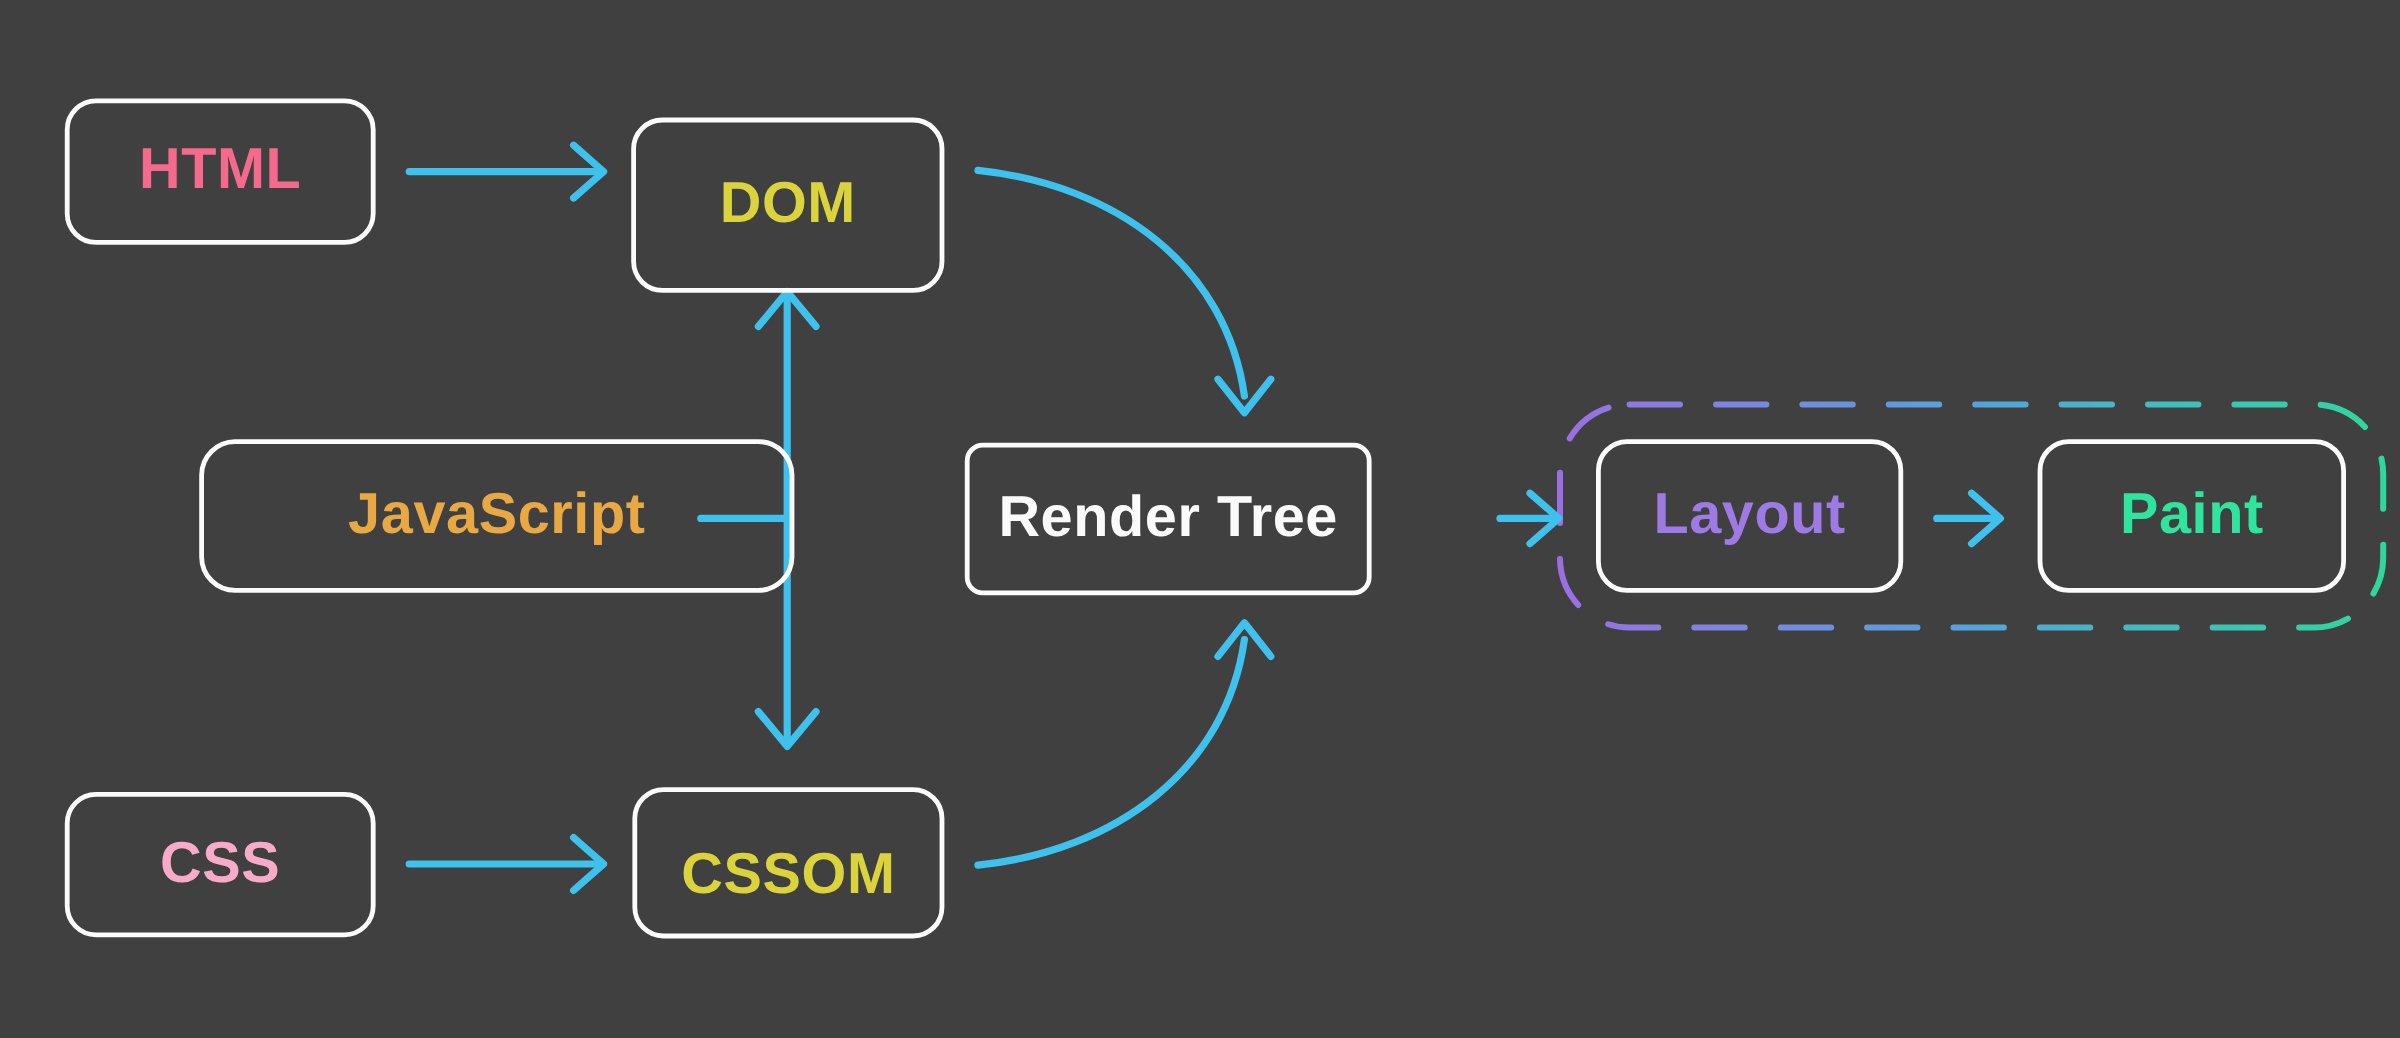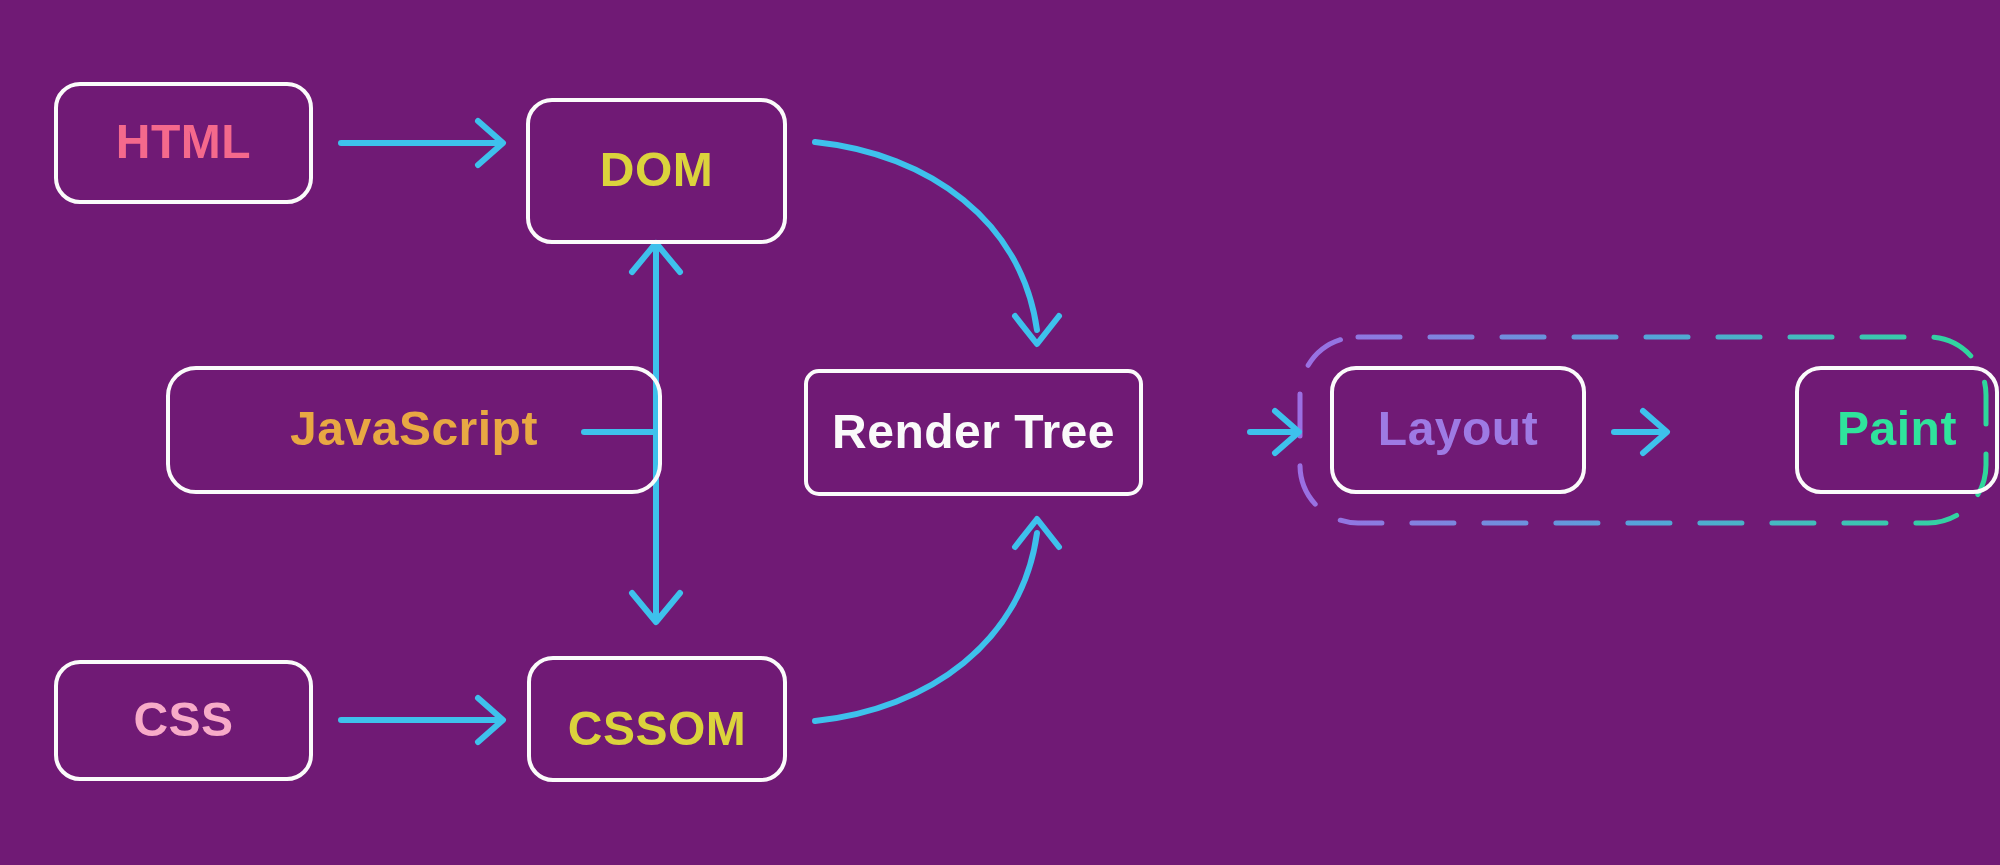--- a/index.html
+++ b/index.html
@@ -4,21 +4,21 @@
 <style>
   html, body {
     margin: 0;
     padding: 0;
     background: #181818;
   }
   .stage {
     position: relative;
     width: 2000px;
     height: 865px;
-    background: #701a75;
+    background: #404040;
     overflow: hidden;
     font-family: "Liberation Sans", "DejaVu Sans", sans-serif;
   }
   .wires {
     position: absolute;
     left: 0;
     top: 0;
     width: 2000px;
     height: 865px;
   }
@@ -121,17 +121,17 @@
   </div>
 
   <div class="node" style="left:804px; top:369px; width:339px; height:127px; border-radius:15px">
     <span class="label" style="color: rgb(250, 250, 250);">Render Tree</span>
   </div>
 
   <div class="node" style="left:1330px; top:366px; width:256px; height:128px">
     <span class="label" style="color: rgb(158, 122, 228);">Layout</span>
   </div>
 
-  <div class="node" style="left:1795px; top:366px; width:204px; height:128px">
+  <div class="node" style="left:1698px; top:366px; width:257px; height:128px">
     <span class="label" style="color: rgb(47, 228, 156);">Paint</span>
   </div>
 
 </div>
 
 </body></html>

